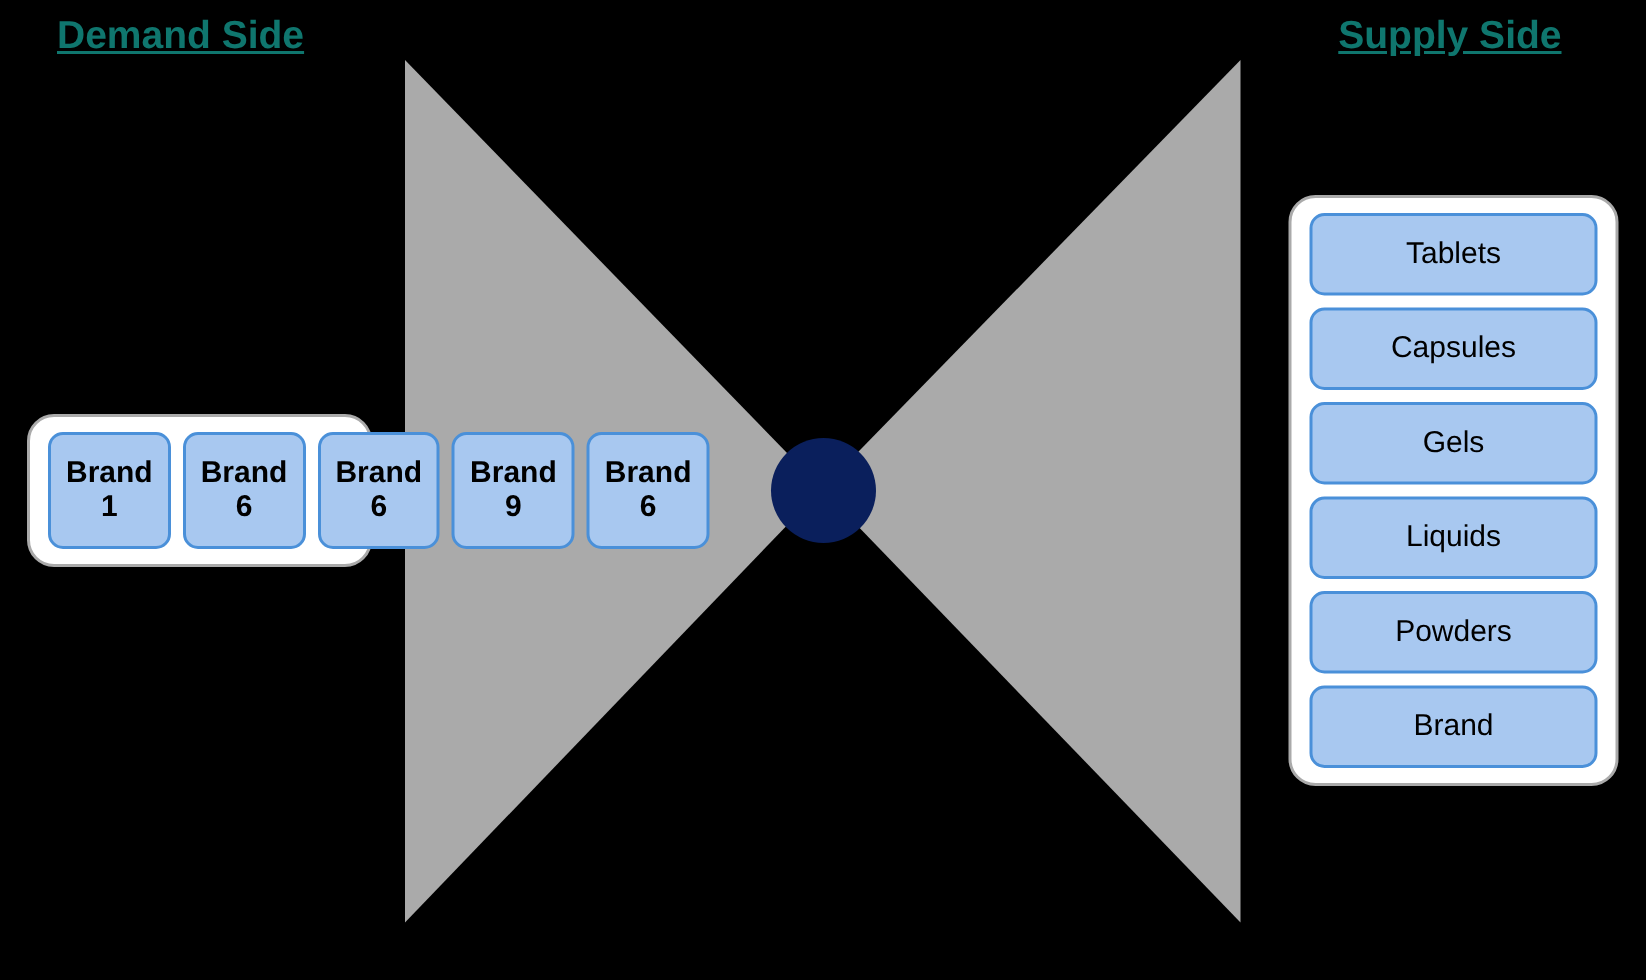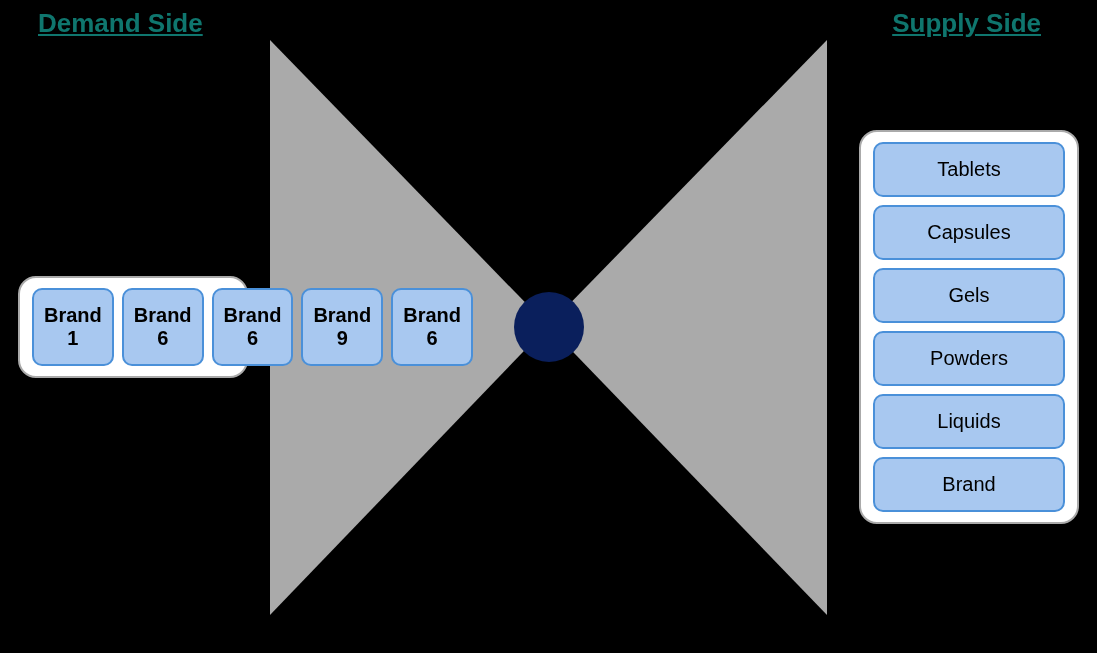--- a/index.html
+++ b/index.html
@@ -139,18 +139,18 @@
     <div class="brand-box">Brand 6</div>
     <div class="brand-box">Brand 6</div>
     <div class="brand-box">Brand 9</div>
     <div class="brand-box">Brand 6</div>
   </div>
 
   <div class="right-panel">
     <div class="supply-box">Tablets</div>
     <div class="supply-box">Capsules</div>
     <div class="supply-box">Gels</div>
+    <div class="supply-box">Liquids</div>
     <div class="supply-box">Powders</div>
-    <div class="supply-box">Liquids</div>
     <div class="supply-box">Brand</div>
   </div>
 
 </div>
 
 </body></html>

